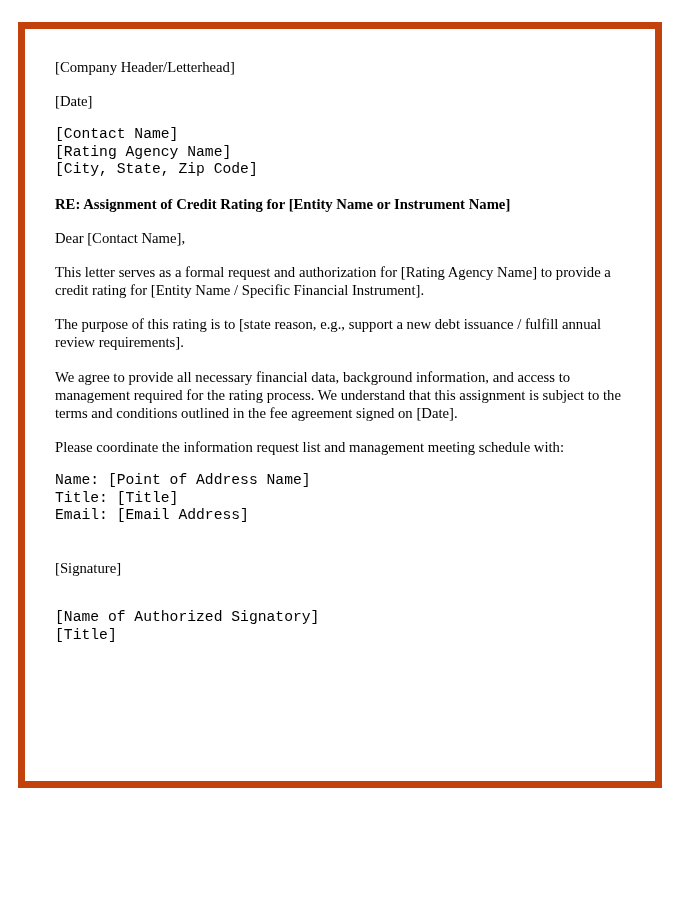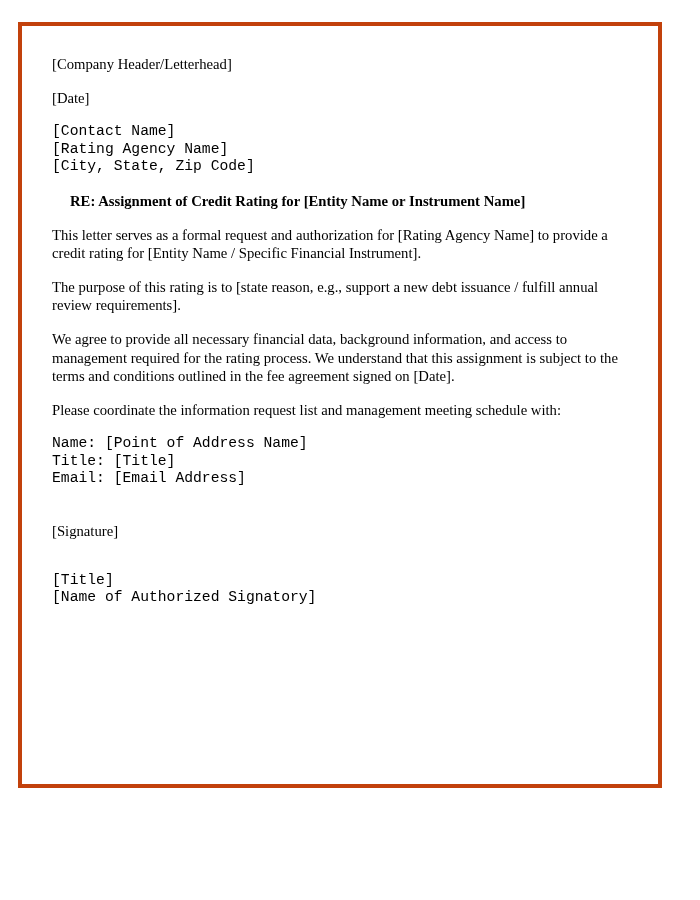--- a/index.html
+++ b/index.html
@@ -18,21 +18,21 @@
     width: 700px;
     height: 900px;
     box-sizing: border-box;
   }
   .letter-frame {
     position: absolute;
     left: 18px;
     top: 22px;
     width: 644px;
     height: 766px;
-    border: 4px solid #c2410c;
+    border: 7px solid #c2410c;
     box-sizing: border-box;
     background: #ffffff;
   }
   .letter-body {
     padding: 30px 30px 20px 30px;
     box-sizing: border-box;
   }
   .line {
     font-size: 14.7px;
     line-height: 17.5px;
@@ -45,21 +45,20 @@
     font-size: 14.7px;
     line-height: 18.2px;
     margin-bottom: 16px;
     text-align: left;
   }
   .subject {
     font-weight: bold;
     font-size: 14.7px;
     line-height: 18px;
     margin-bottom: 16px;
-    margin-left: 18px;
   }
   .spacer-sm {
     height: 9px;
   }
   .spacer-md {
     height: 16px;
   }
   .contact-group .line {
     line-height: 17.5px;
     font-family: Liberation Mono, monospace;
@@ -77,20 +76,21 @@
       <div class="line block">[Date]</div>
 
       <div class="contact-group block">
         <div class="line">[Contact Name]</div>
         <div class="line">[Rating Agency Name]</div>
         <div class="line">[City, State, Zip Code]</div>
       </div>
 
       <div class="subject">RE: Assignment of Credit Rating for [Entity Name or Instrument Name]</div>
 
+      <div class="para">Dear [Contact Name],</div>
 
       <div class="para">This letter serves as a formal request and authorization for [Rating Agency Name] to provide a credit rating for [Entity Name / Specific Financial Instrument].</div>
 
       <div class="para">The purpose of this rating is to [state reason, e.g., support a new debt issuance / fulfill annual review requirements].</div>
 
       <div class="para">We agree to provide all necessary financial data, background information, and access to management required for the rating process. We understand that this assignment is subject to the terms and conditions outlined in the fee agreement signed on [Date].</div>
 
       <div class="para">Please coordinate the information request list and management meeting schedule with:</div>
 
       <div class="contact-group block">
@@ -103,19 +103,19 @@
 
 
 
       <div class="spacer-sm"></div>
 
       <div class="para">[Signature]</div>
 
       <div class="spacer-md"></div>
 
       <div class="contact-group">
+        <div class="line">[Name of Authorized Signatory]</div>
         <div class="line">[Title]</div>
-        <div class="line">[Name of Authorized Signatory]</div>
       </div>
 
     </div>
   </div>
 </div>
 
 </body></html>

